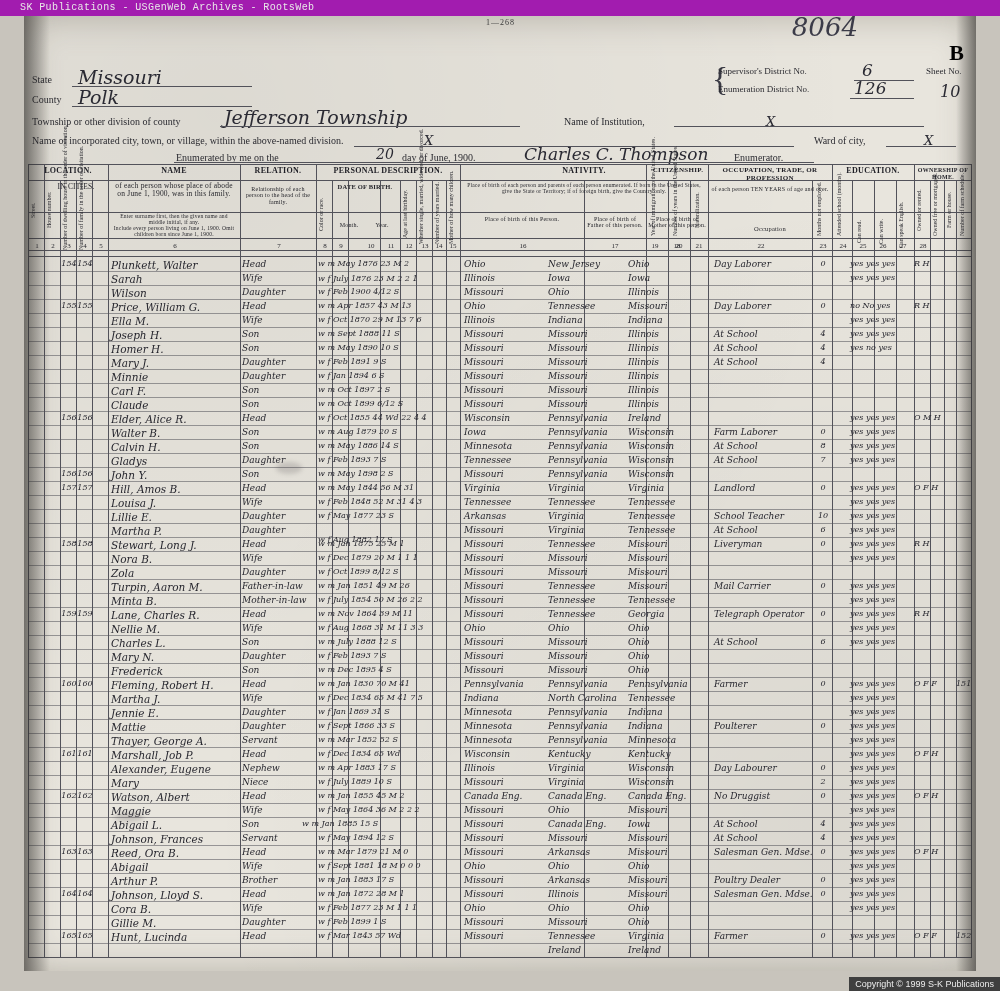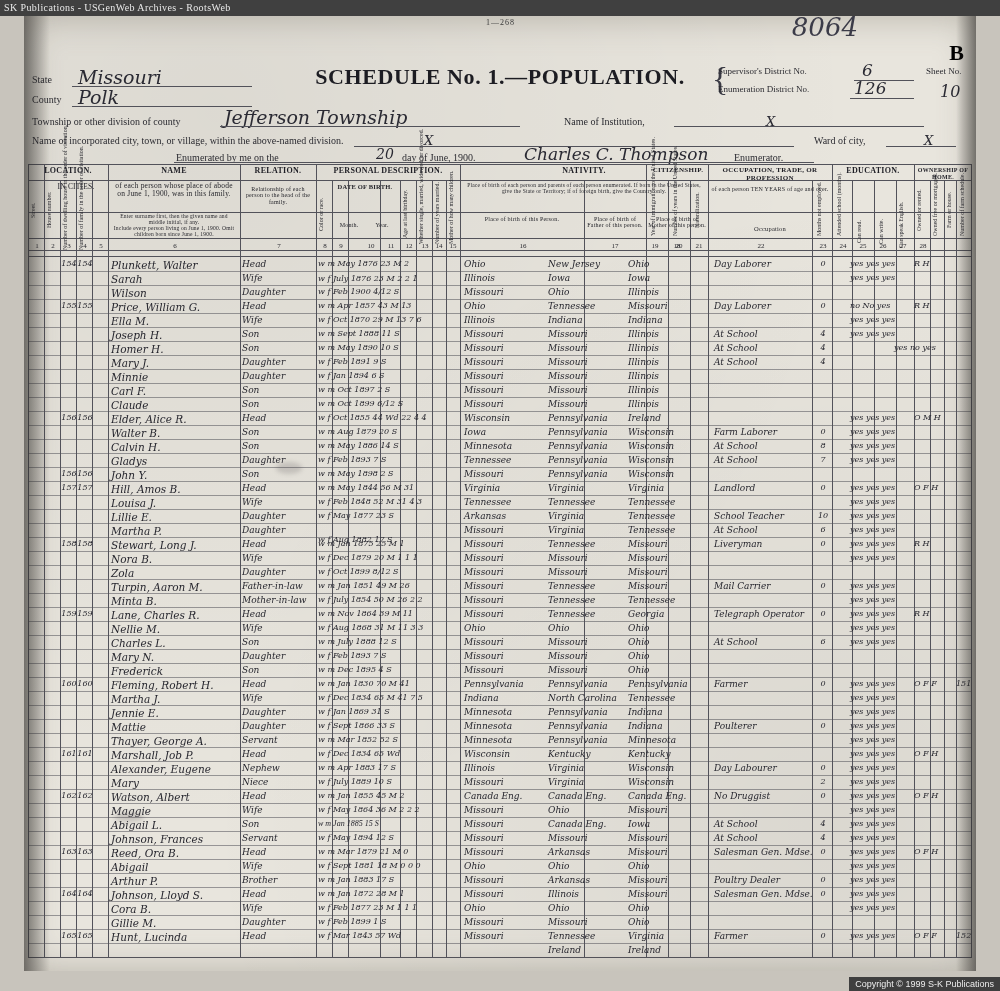--- a/index.html
+++ b/index.html
@@ -10,23 +10,23 @@
     overflow:hidden;
     position:relative;
   }
   
   #scan{
     position:absolute;left:0;top:0;width:1000px;height:991px;
     background:#c8c4bc;
   }
   #watermark-top{
     position:absolute;left:0;top:0;width:1000px;height:16px;
-    background:#404040;color:#e9e9e9;
-    font-family:Liberation Serif, serif;
-    font-size:10px;line-height:16px;padding-left:4px;
+    background:#a21caf;color:#e9e9e9;
+    font-family:Liberation Mono, monospace;
+    font-size:10px;line-height:16px;padding-left:20px;
     letter-spacing:.4px;white-space:nowrap;box-sizing:border-box;
   }
   #watermark-bottom{
     position:absolute;right:0;bottom:0;height:14px;
     background:#3f3f3f;color:#ededed;
     font-family:"Liberation Sans", sans-serif;
     font-size:9px;line-height:14px;padding:0 6px;
     white-space:nowrap;
   }
   
@@ -141,21 +141,20 @@
 
 <div id="scan">
 
   <div id="watermark-top">SK Publications - USGenWeb Archives - RootsWeb</div>
 
   <div id="sheet">
 
     <div id="hdr">
       <div id="form-no" class="lbl">1—268</div>
       <div id="serial-no" class="hand">8064</div>
-      <div id="title-sched">SCHEDULE No. 1.—POPULATION.</div>
       <div id="sheet-letter">B</div>
 
       <div id="state-lbl" class="lbl">State</div>
       <div id="state-val" class="hand">Missouri</div>
       <div class="hline" style="left:48px;top:70px;width:180px;"></div>
 
       <div id="county-lbl" class="lbl">County</div>
       <div id="county-val" class="hand">Polk</div>
       <div class="hline" style="left:48px;top:90px;width:180px;"></div>
 
@@ -399,21 +398,21 @@
           <div style="position: absolute; left: 0px; top: 178px; width: 944px; height: 14px;">
             <div class="rowno" style="left: 946px; top: 2px;">57</div>
             <div class="cell " style="left: 83px; top: 1px;">Homer H.</div>
             <div class="cell s" style="left: 214px; top: 1px;">Son</div>
             <div class="cell xs" style="left: 290px; top: 1px;">w m May 1890 10 S</div>
             <div class="cell s" style="left: 436px; top: 1px;">Missouri</div>
             <div class="cell s" style="left: 520px; top: 1px;">Missouri</div>
             <div class="cell s" style="left: 600px; top: 1px;">Illinois</div>
             <div class="cell s" style="left: 686px; top: 1px;">At School</div>
             <div class="cell xs" style="left: 788px; top: 1px; width: 14px; text-align: center;">4</div>
-            <div class="cell xs" style="left: 822px; top: 1px; margin-left: 44px;">yes no yes</div>
+            <div class="cell xs" style="left: 822px; top: 1px;">yes no yes</div>
           </div>
           <div class="hline" style="left: 0px; top: 205px; width: 944px; background: rgba(82, 82, 90, 0.55);"></div>
           <div style="position: absolute; left: 0px; top: 192px; width: 816px; height: 14px;">
             <div class="rowno" style="left: 946px; top: 2px;">58</div>
             <div class="cell " style="left: 83px; top: 1px;">Mary J.</div>
             <div class="cell s" style="left: 214px; top: 1px;">Daughter</div>
             <div class="cell xs" style="left: 290px; top: 1px;">w f Feb 1891 9 S</div>
             <div class="cell s" style="left: 436px; top: 1px;">Missouri</div>
             <div class="cell s" style="left: 520px; top: 1px;">Missouri</div>
             <div class="cell s" style="left: 600px; top: 1px;">Illinois</div>
@@ -816,21 +815,21 @@
             <div class="cell s" style="left: 436px; top: 1px;">Missouri</div>
             <div class="cell s" style="left: 520px; top: 1px;">Ohio</div>
             <div class="cell s" style="left: 600px; top: 1px;">Missouri</div>
             <div class="cell xs" style="left: 822px; top: 1px;">yes yes yes</div>
           </div>
           <div class="hline" style="left: 0px; top: 667px; width: 944px; background: rgba(82, 82, 90, 0.55);"></div>
           <div style="position: absolute; left: 0px; top: 654px; width: 944px; height: 14px;">
             <div class="rowno" style="left: 946px; top: 2px;">91</div>
             <div class="cell " style="left: 83px; top: 1px;">Abigail L.</div>
             <div class="cell s" style="left: 214px; top: 1px;">Son</div>
-            <div class="cell xs" style="left: 290px; top: 1px; font-family: Liberation Serif, serif;">w m Jan 1885 15 S</div>
+            <div class="cell xs" style="left: 274px; top: 1px;">w m Jan 1885 15 S</div>
             <div class="cell s" style="left: 436px; top: 1px;">Missouri</div>
             <div class="cell s" style="left: 520px; top: 1px;">Canada Eng.</div>
             <div class="cell s" style="left: 600px; top: 1px;">Iowa</div>
             <div class="cell s" style="left: 686px; top: 1px;">At School</div>
             <div class="cell xs" style="left: 788px; top: 1px; width: 14px; text-align: center;">4</div>
             <div class="cell xs" style="left: 822px; top: 1px;">yes yes yes</div>
           </div>
           <div class="hline" style="left: 0px; top: 681px; width: 944px; background: rgba(82, 82, 90, 0.55);"></div>
           <div style="position: absolute; left: 0px; top: 668px; width: 944px; height: 14px;">
             <div class="rowno" style="left: 946px; top: 2px;">92</div>

